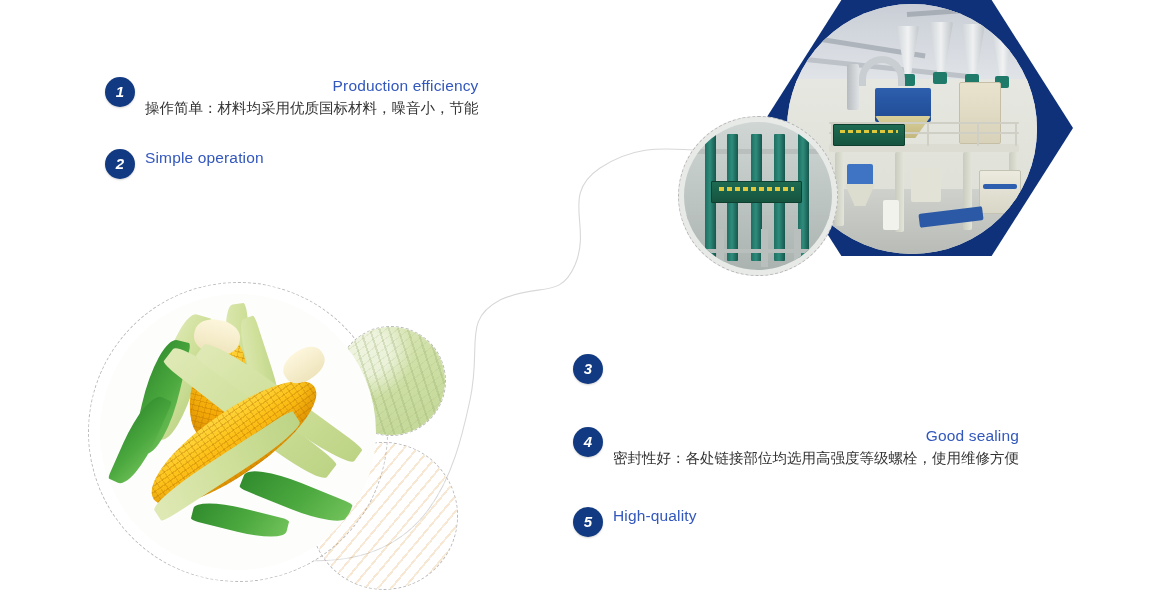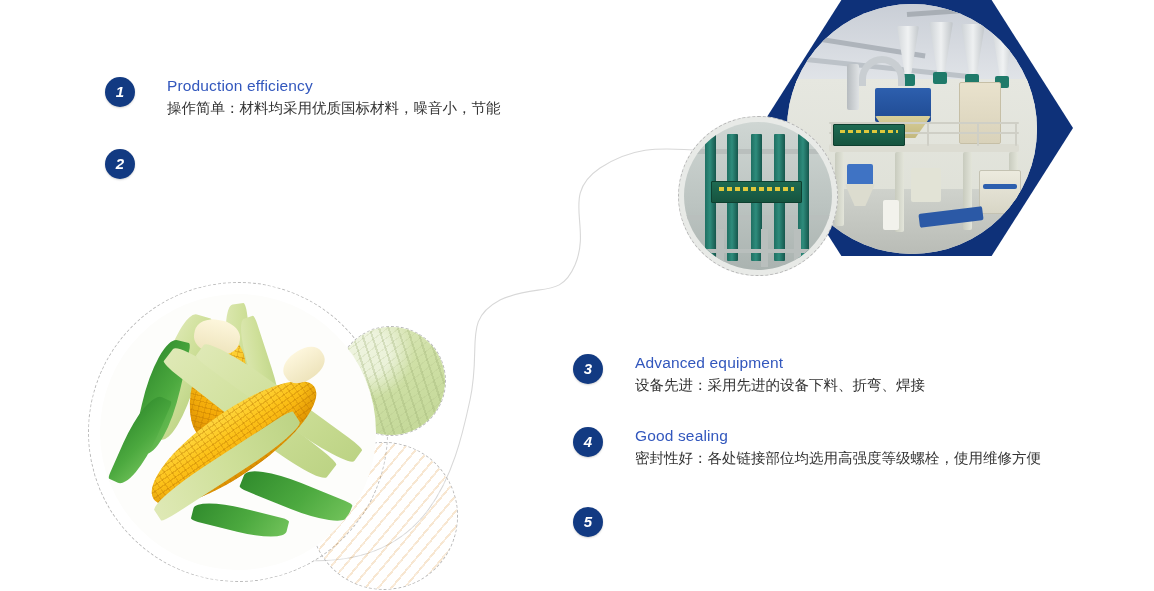--- a/index.html
+++ b/index.html
@@ -47,22 +47,23 @@
     font-weight: bold;
     font-size: 15px;
     line-height: 30px;
     text-align: center;
     margin-top: 1px;
     box-shadow: 0 1px 2px rgba(0,0,0,0.18);
     user-select: none;
   }
 
   .feature-text {
-    margin-left: 32px;
+    margin-left: 10px;
     padding-top: 0px;
+    text-align: right;
   }
 
   .feature-title {
     color: #3257bd;
     font-size: 15.5px;
     line-height: 20px;
     letter-spacing: 0.15px;
     white-space: nowrap;
   }
 
@@ -343,38 +344,36 @@
     <div class="badge">1</div>
     <div class="feature-text">
       <div class="feature-title">Production efficiency</div>
       <div class="feature-desc">操作简单：材料均采用优质国标材料，噪音小，节能</div>
     </div>
   </div>
 
   <div class="feature" style="left:105px; top:148px;">
     <div class="badge">2</div>
     <div class="feature-text">
+      <div class="feature-title">Simple operation</div>
     </div>
   </div>
 
   <div class="feature" style="left:573px; top:353px;">
     <div class="badge">3</div>
-    <div class="feature-text">
-      <div class="feature-title">Advanced equipment</div>
-      <div class="feature-desc">设备先进：采用先进的设备下料、折弯、焊接</div>
-    </div>
   </div>
 
   <div class="feature" style="left:573px; top:426px;">
     <div class="badge">4</div>
     <div class="feature-text">
       <div class="feature-title">Good sealing</div>
       <div class="feature-desc">密封性好：各处链接部位均选用高强度等级螺栓，使用维修方便</div>
     </div>
   </div>
 
   <div class="feature" style="left:573px; top:506px;">
     <div class="badge">5</div>
     <div class="feature-text">
+      <div class="feature-title">High-quality</div>
     </div>
   </div>
 
 </div>
 
 </body></html>

